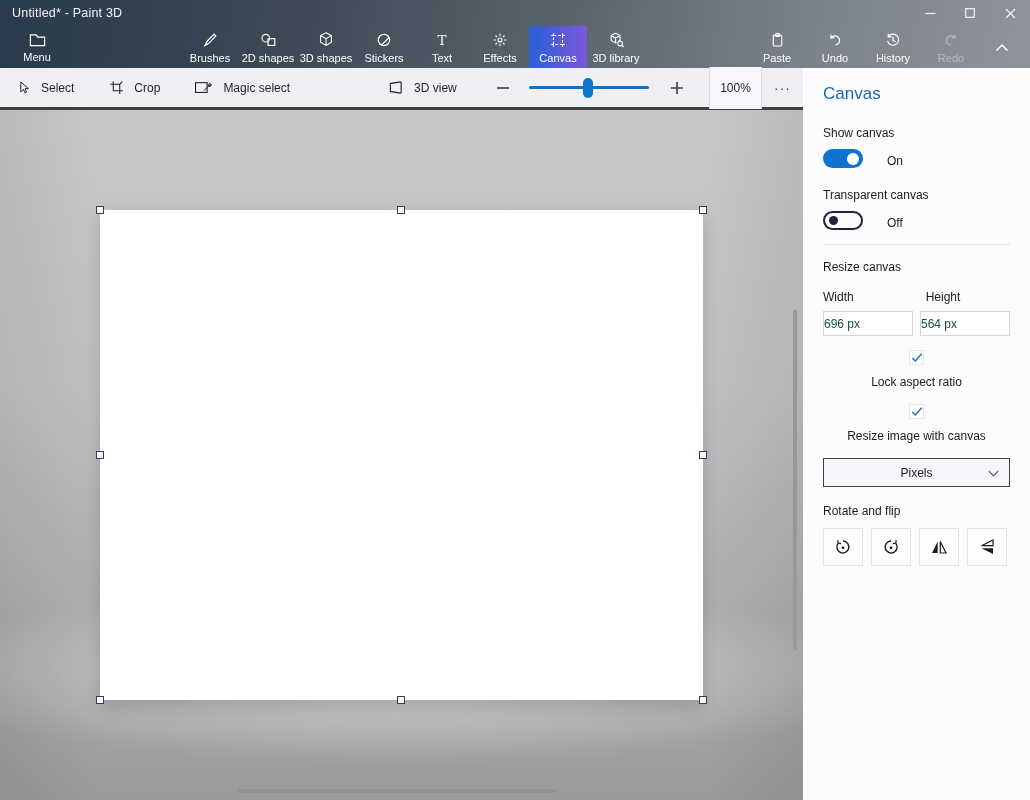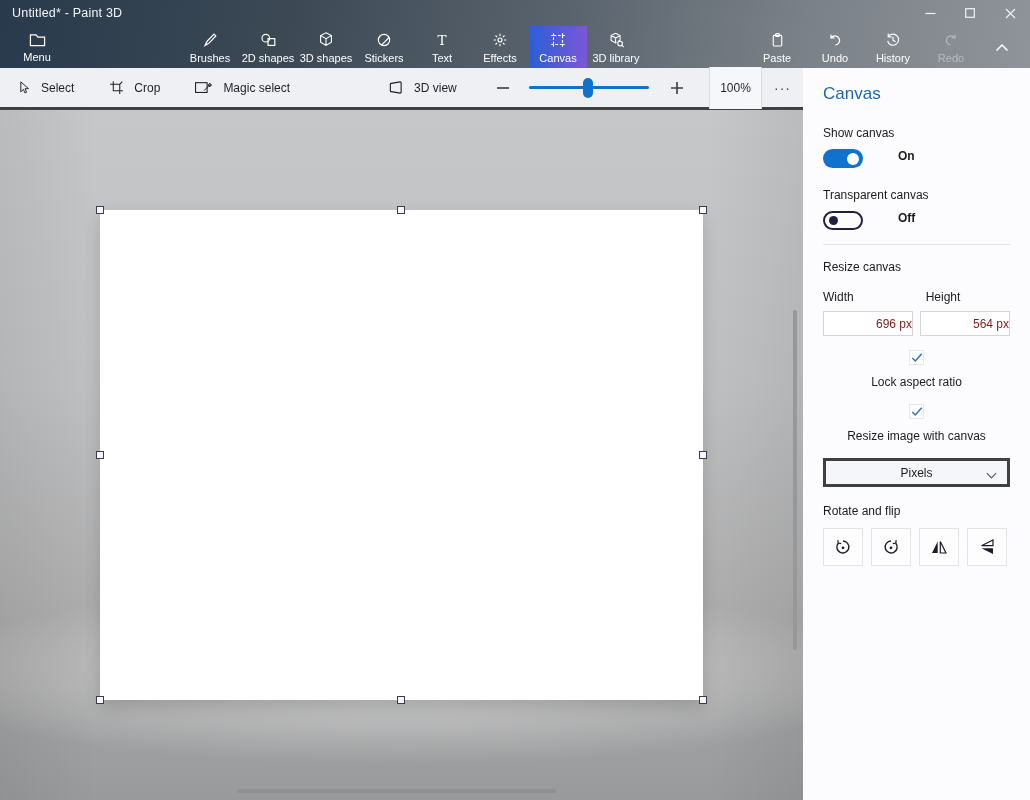--- a/index.html
+++ b/index.html
@@ -47,35 +47,35 @@
     box-shadow:0 7px 16px rgba(0,0,0,.16); }
   .handle { position:absolute; width:8px; height:8px; background:#f7f7fb; border:1.5px solid #3a3a52; }
   .vscroll { position:absolute; left:793px; top:200px; width:4px; height:340px; background:#97989a; border-radius:2px; }
   .hscroll { position:absolute; left:237px; top:679px; width:319px; height:4px; background:#8f9092; border-radius:2px; }
 
   
   .panel { position:absolute; left:803px; top:68px; width:227px; height:732px; background:#fcfcfe;
     padding:16px 20px 0 20px; color:#1b1b1b; font-size:12px; }
   .panel h1 { font-size:17px; font-weight:400; color:#1d66b0; margin-bottom:22px; }
   .plabel { margin-bottom:9px; }
-  .toggle-row { display:flex; align-items:flex-start; gap:35px; margin-bottom:20px;font-weight:bold; }
+  .toggle-row { display:flex; align-items:flex-end; gap:24px; margin-bottom:20px; }
   .tgl { width:40px; height:19px; border-radius:10px; position:relative; }
   .tgl.on { background:#0f72ce; }
   .tgl.on .knob { position:absolute; right:4px; top:3.5px; width:12px; height:12px; border-radius:50%; background:#fff; }
   .tgl.off { border:2px solid #21213e; background:transparent; }
   .tgl.off .knob { position:absolute; left:4px; top:3px; width:9px; height:9px; border-radius:50%; background:#21213e; }
   .divider { border-top:1px solid #e3e4e8; margin:3px 0 15px 0; }
   .dim-labels { display:flex; margin-bottom:7px; }
   .dim-labels .h { margin-left:72px; }
   .dim-inputs { display:flex; gap:7px; margin-bottom:14px; }
-  .dim-inputs input { width:90px; height:25px; border:1px solid #d4d5d9; background:#fff; text-align:right;
-    font-size:12px; font-family:inherit; color:#7f1d1d; }
+  .dim-inputs input { width:90px; height:25px; border:1px solid #d4d5d9; background:#fff; text-align:left;
+    font-size:12px; font-family:inherit; color:#14532d; }
   .chk-row { display:flex; align-items:center; gap:10px; margin-bottom:15px;flex-direction:column; }
   .chk { width:15px; height:15px; background:#fff; border:1px solid #e7e7ec; display:flex; align-items:center; justify-content:center; }
-  .dropdown { width:187px; height:29px; background:#f5f6f9; border:3px solid #404040; display:flex;
+  .dropdown { width:187px; height:29px; background:#f5f6f9; border:1px solid #404040; display:flex;
     align-items:center; justify-content:center; position:relative; margin-bottom:17px; }
   .dropdown .chev { position:absolute; right:9px; top:8px; }
   .rot-row { display:flex; gap:8px; margin-top:10px; }
   .rot-btn { width:40px; height:38px; background:#fdfdfe; border:1px solid #e3e3e8; display:flex;
     align-items:center; justify-content:center; }
 </style>
 </head>
 <body>
 
 <div class="header">

